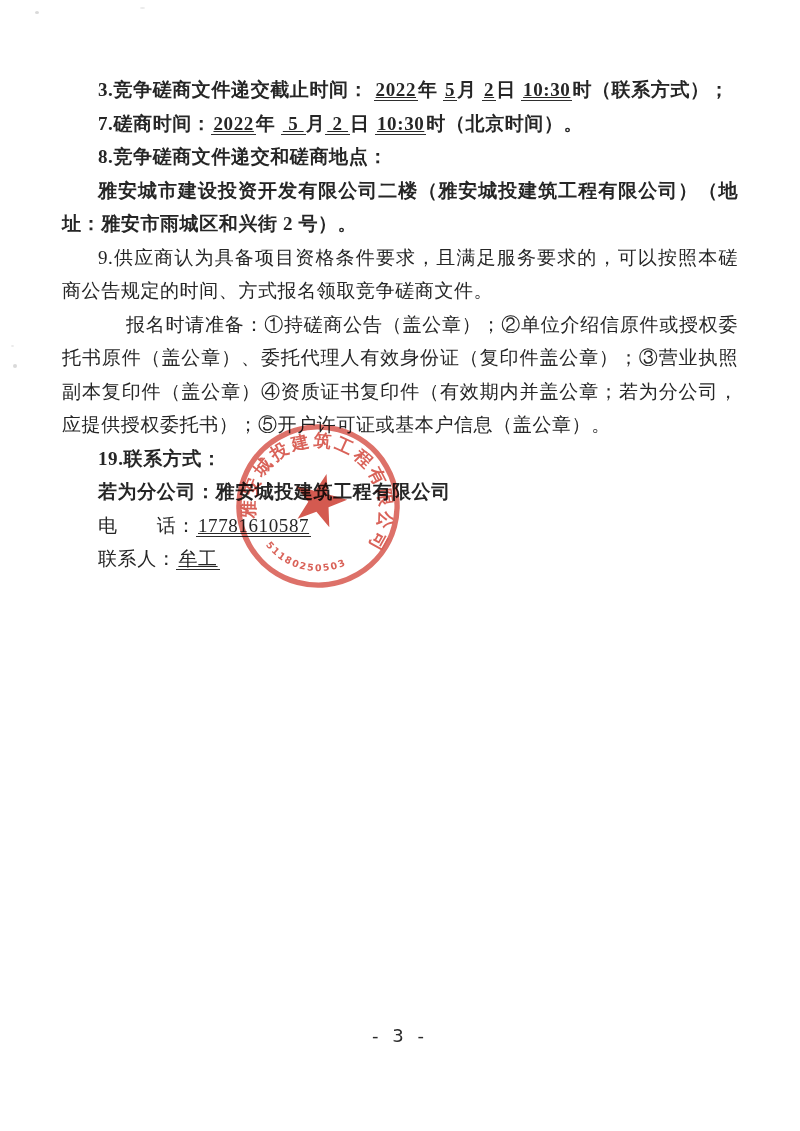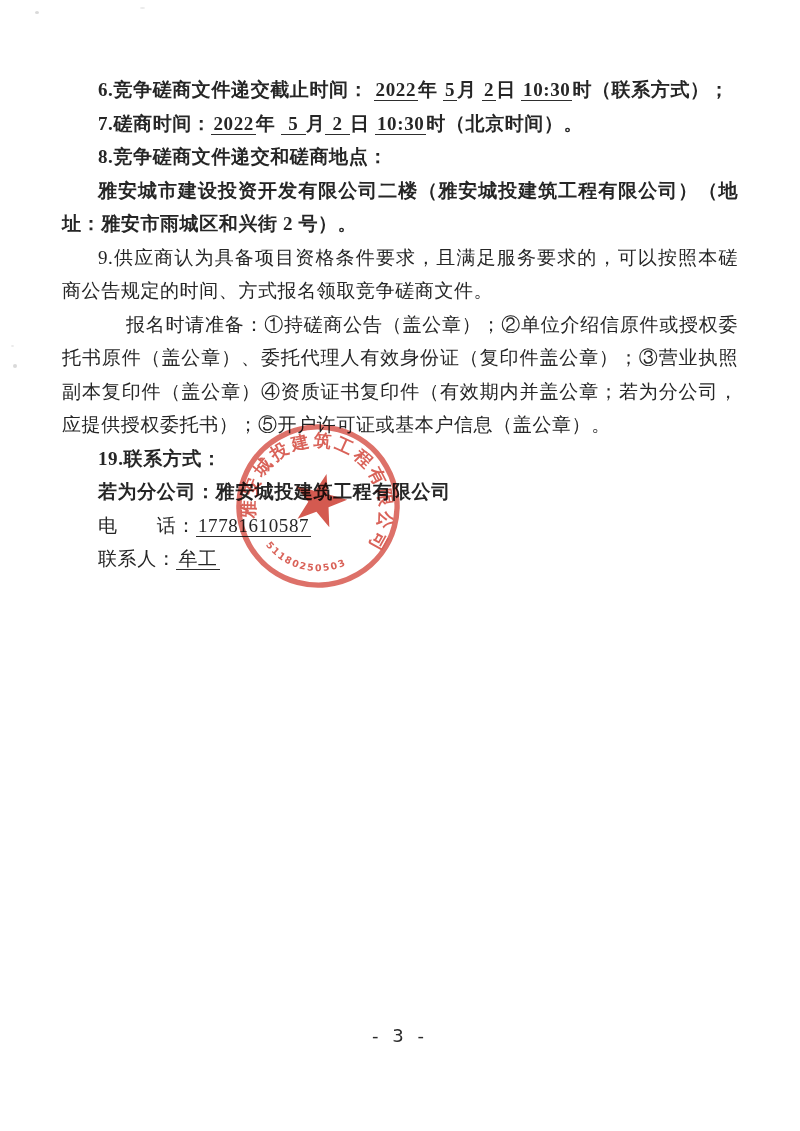--- a/index.html
+++ b/index.html
@@ -19,20 +19,21 @@
     letter-spacing:0.6px;
   }
   .doc p{margin:0;white-space:pre-wrap;}
   .bold{font-weight:bold;}
   .indent2{text-indent:36px;}
   .indent35{text-indent:64px;}
   .u{
     border-bottom:1.6px solid #2e2e2e;
     white-space:pre;
     padding:0 2px;
+    text-decoration:underline;
   }
   .gap-sm{margin-top:3px;}
   
   .contact-row{white-space:pre-wrap;}
   .contact-row .label{letter-spacing:0.6px;}
   
   .seal{
     position:absolute;
     left:231px;top:419px;
     width:174px;height:174px;
@@ -56,21 +57,21 @@
   .speck.s1{left:35px;top:11px;width:4px;height:3px;}
   .speck.s2{left:140px;top:7px;width:5px;height:2px;opacity:0.3;}
   .speck.s3{left:13px;top:364px;width:4px;height:4px;}
   .speck.s4{left:11px;top:345px;width:3px;height:2px;opacity:0.3;}
 </style>
 </head>
 <body>
 
 <div class="doc">
 
-  <p class="bold indent2"><span>6.竞争磋商文件递交截止时间： </span><span class="u">2022</span><span>年 </span><span class="u">5</span><span>月 </span><span class="u">2</span><span>日 </span><span class="u">10:30</span><span>时（联系方式）；</span></p>
+  <p class="bold indent2"><span>3.竞争磋商文件递交截止时间： </span><span class="u">2022</span><span>年 </span><span class="u">5</span><span>月 </span><span class="u">2</span><span>日 </span><span class="u">10:30</span><span>时（联系方式）；</span></p>
 
   <p class="bold indent2 gap-sm"><span>7.磋商时间：</span><span class="u">2022</span><span>年 </span><span class="u"> 5 </span><span>月</span><span class="u"> 2 </span><span>日 </span><span class="u">10:30</span><span>时（北京时间）。</span></p>
 
   <p class="bold indent2">8.竞争磋商文件递交和磋商地点：</p>
 
   <p class="bold indent2">雅安城市建设投资开发有限公司二楼（雅安城投建筑工程有限公司）（地址：雅安市雨城区和兴街 2 号）。</p>
 
   <p class="indent2">9.供应商认为具备项目资格条件要求，且满足服务要求的，可以按照本磋商公告规定的时间、方式报名领取竞争磋商文件。</p>
 
   <p class="indent35">报名时请准备：①持磋商公告（盖公章）；②单位介绍信原件或授权委托书原件（盖公章）、委托代理人有效身份证（复印件盖公章）；③营业执照副本复印件（盖公章）④资质证书复印件（有效期内并盖公章；若为分公司，应提供授权委托书）；⑤开户许可证或基本户信息（盖公章）。</p>

